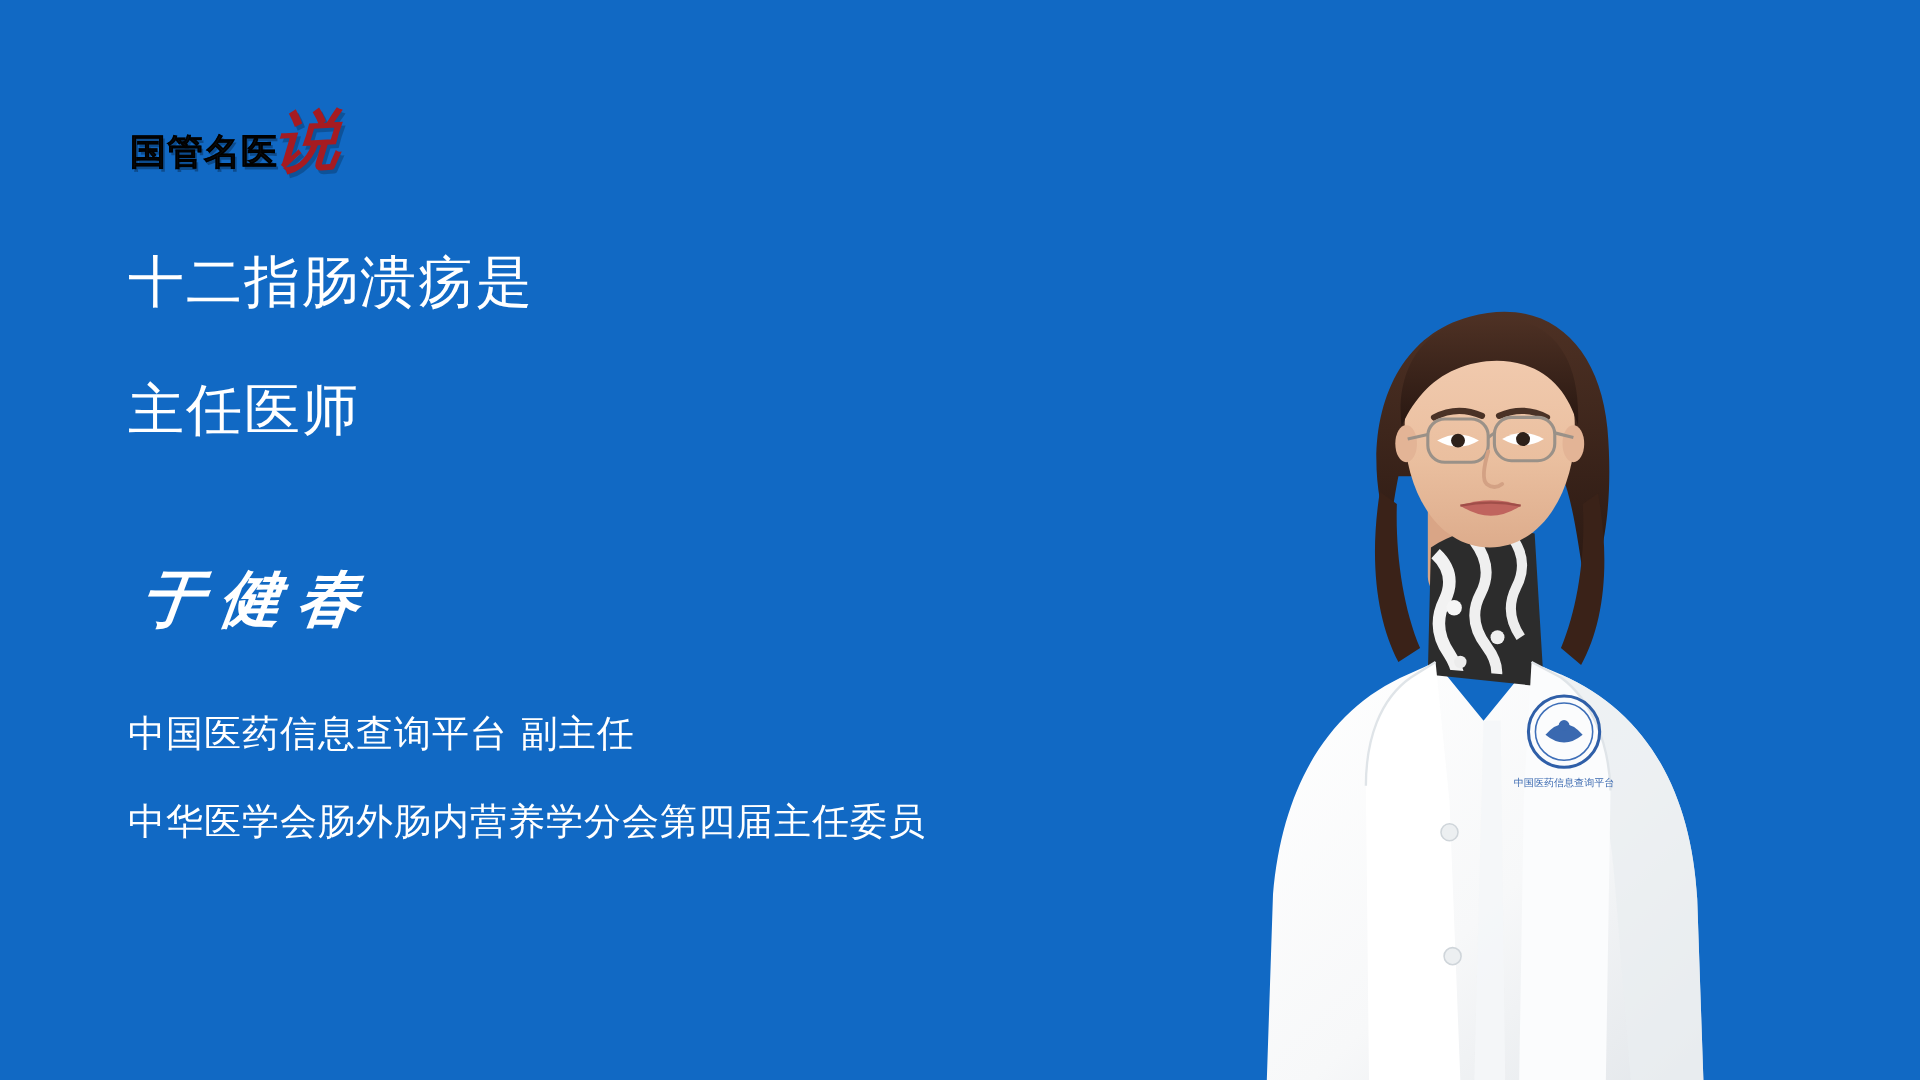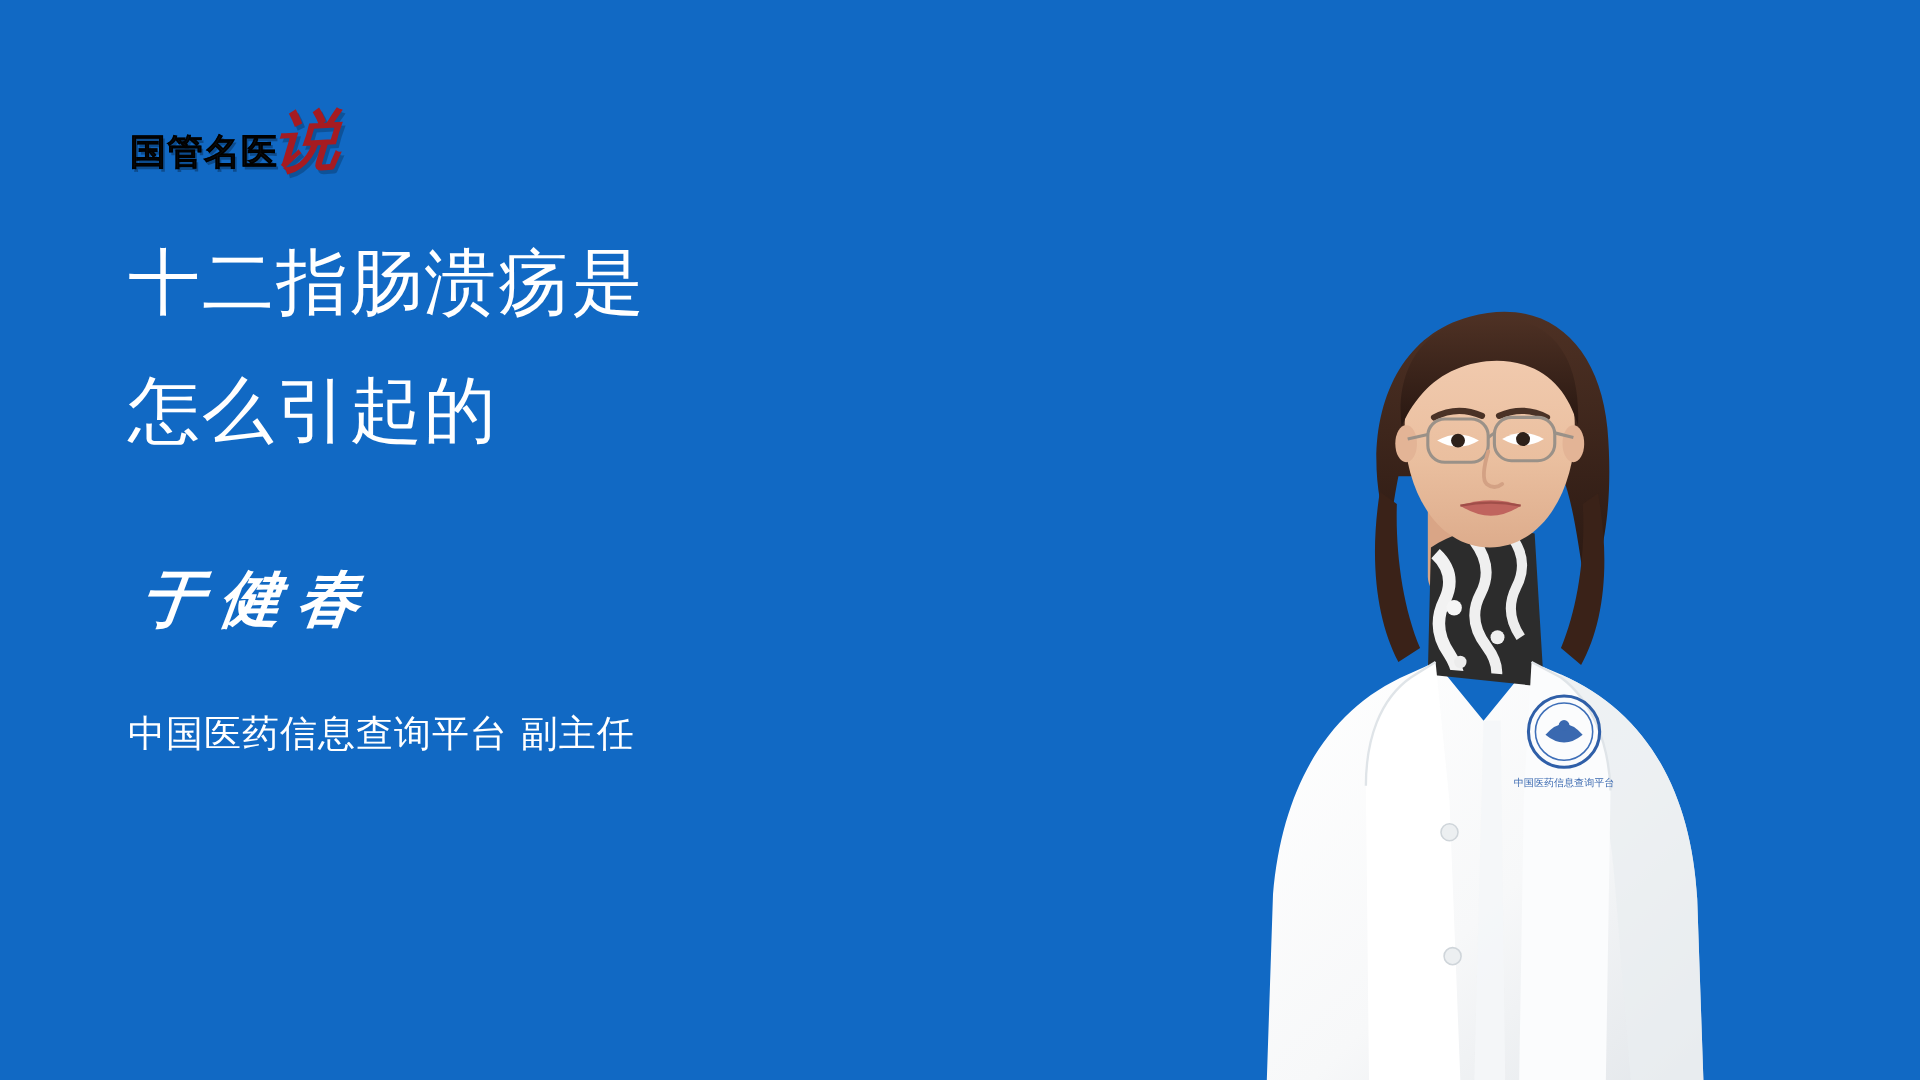--- a/index.html
+++ b/index.html
@@ -53,21 +53,21 @@
 
   
   #headline {
     position: absolute;
     left: 128px;
     top: 218px;
     width: 980px;
   }
   #headline .h-line {
     font-family: "DejaVu Sans", "Liberation Sans", sans-serif;
-    font-size: 72px;
+    font-size: 56px;
     line-height: 128px;
     font-weight: 400;
     color: #ffffff;
     letter-spacing: 2px;
     white-space: nowrap;
   }
 
   
   #doctor-name {
     position: absolute;
@@ -118,27 +118,28 @@
 
 <div id="canvas">
 
   <div id="logo">
     <span class="logo-main">国管名医</span>
     <span class="logo-accent">说</span>
   </div>
 
   <div id="headline">
     <div class="h-line">十二指肠溃疡是</div>
-    <div class="h-line">怎么引起的</div>
+    <div class="h-line">主任医师</div>
   </div>
 
   <div id="doctor-name">于健春</div>
 
   <div id="credentials">
     <div class="cred-line">中国医药信息查询平台  副主任</div>
+    <div class="cred-line">中华医学会肠外肠内营养学分会第四届主任委员</div>
   </div>
 
   <div id="portrait">
     <svg viewBox="0 0 780 1080" preserveAspectRatio="xMidYMax meet">
       <defs>
         <linearGradient id="coatGrad" x1="0" y1="0" x2="1" y2="1">
           <stop offset="0%" stop-color="#ffffff"></stop>
           <stop offset="55%" stop-color="#f7f8f9"></stop>
           <stop offset="100%" stop-color="#e2e6ea"></stop>
         </linearGradient>

